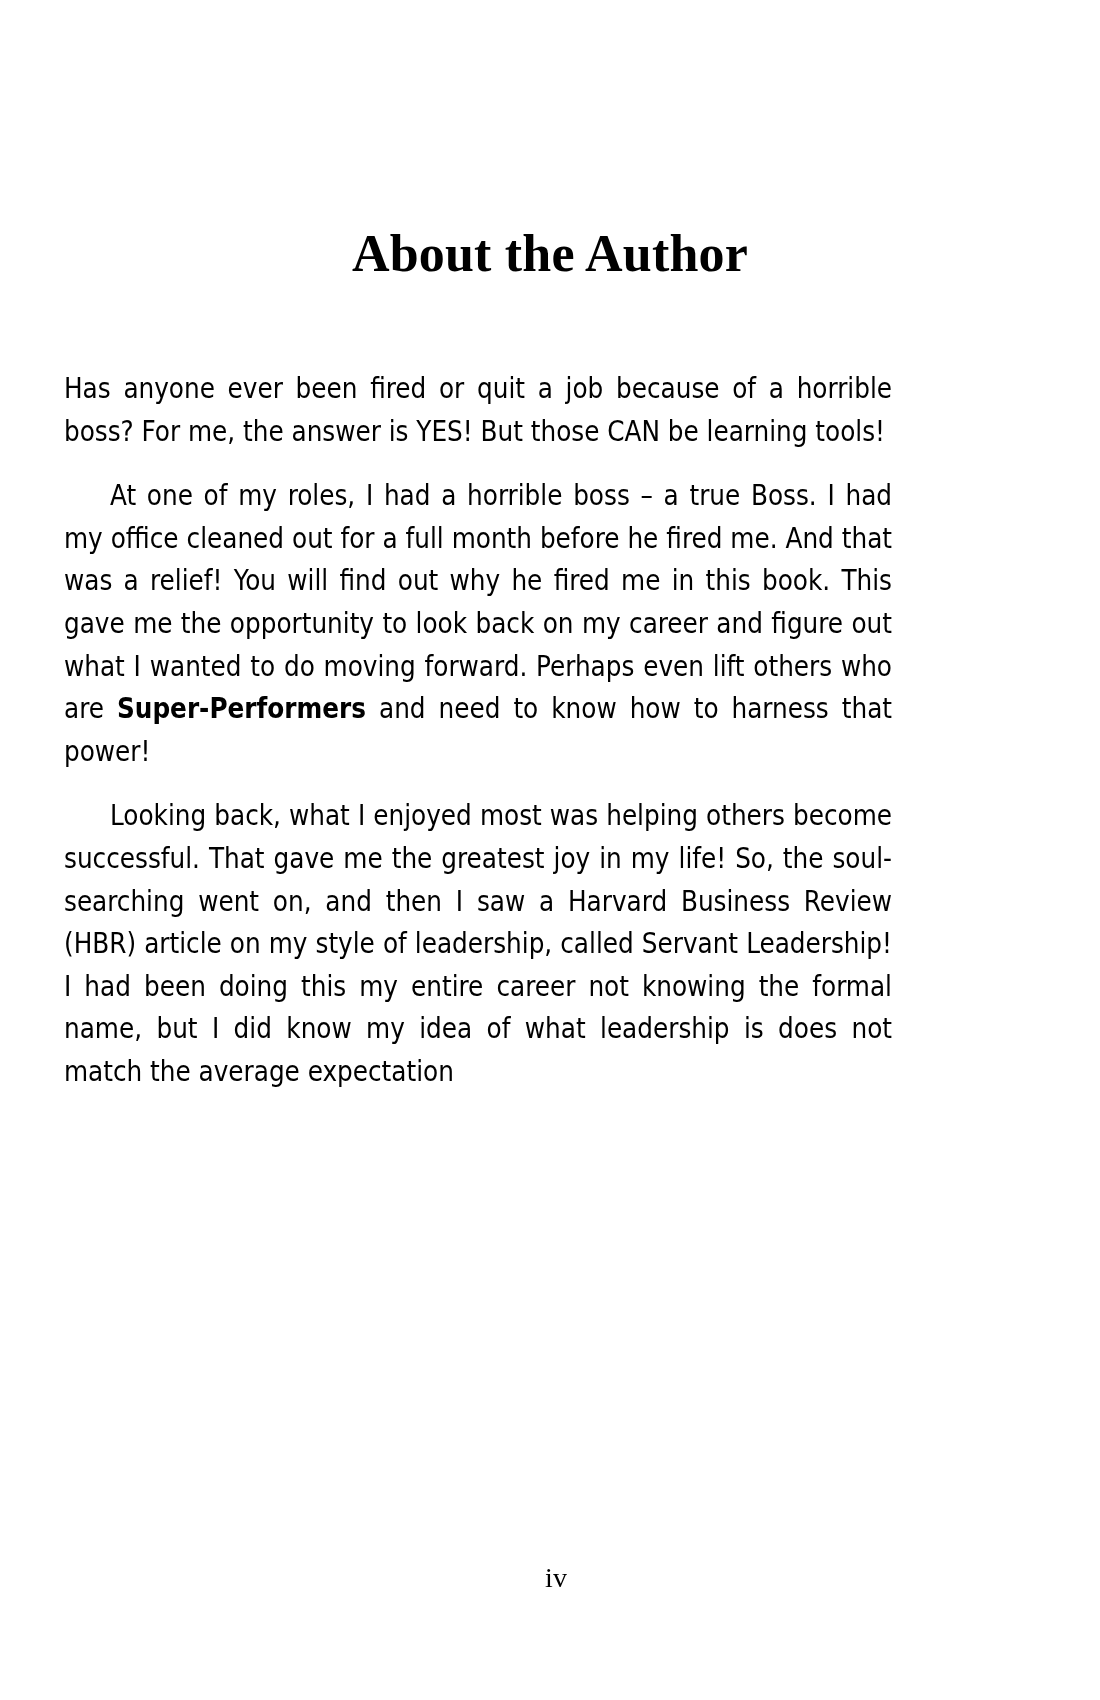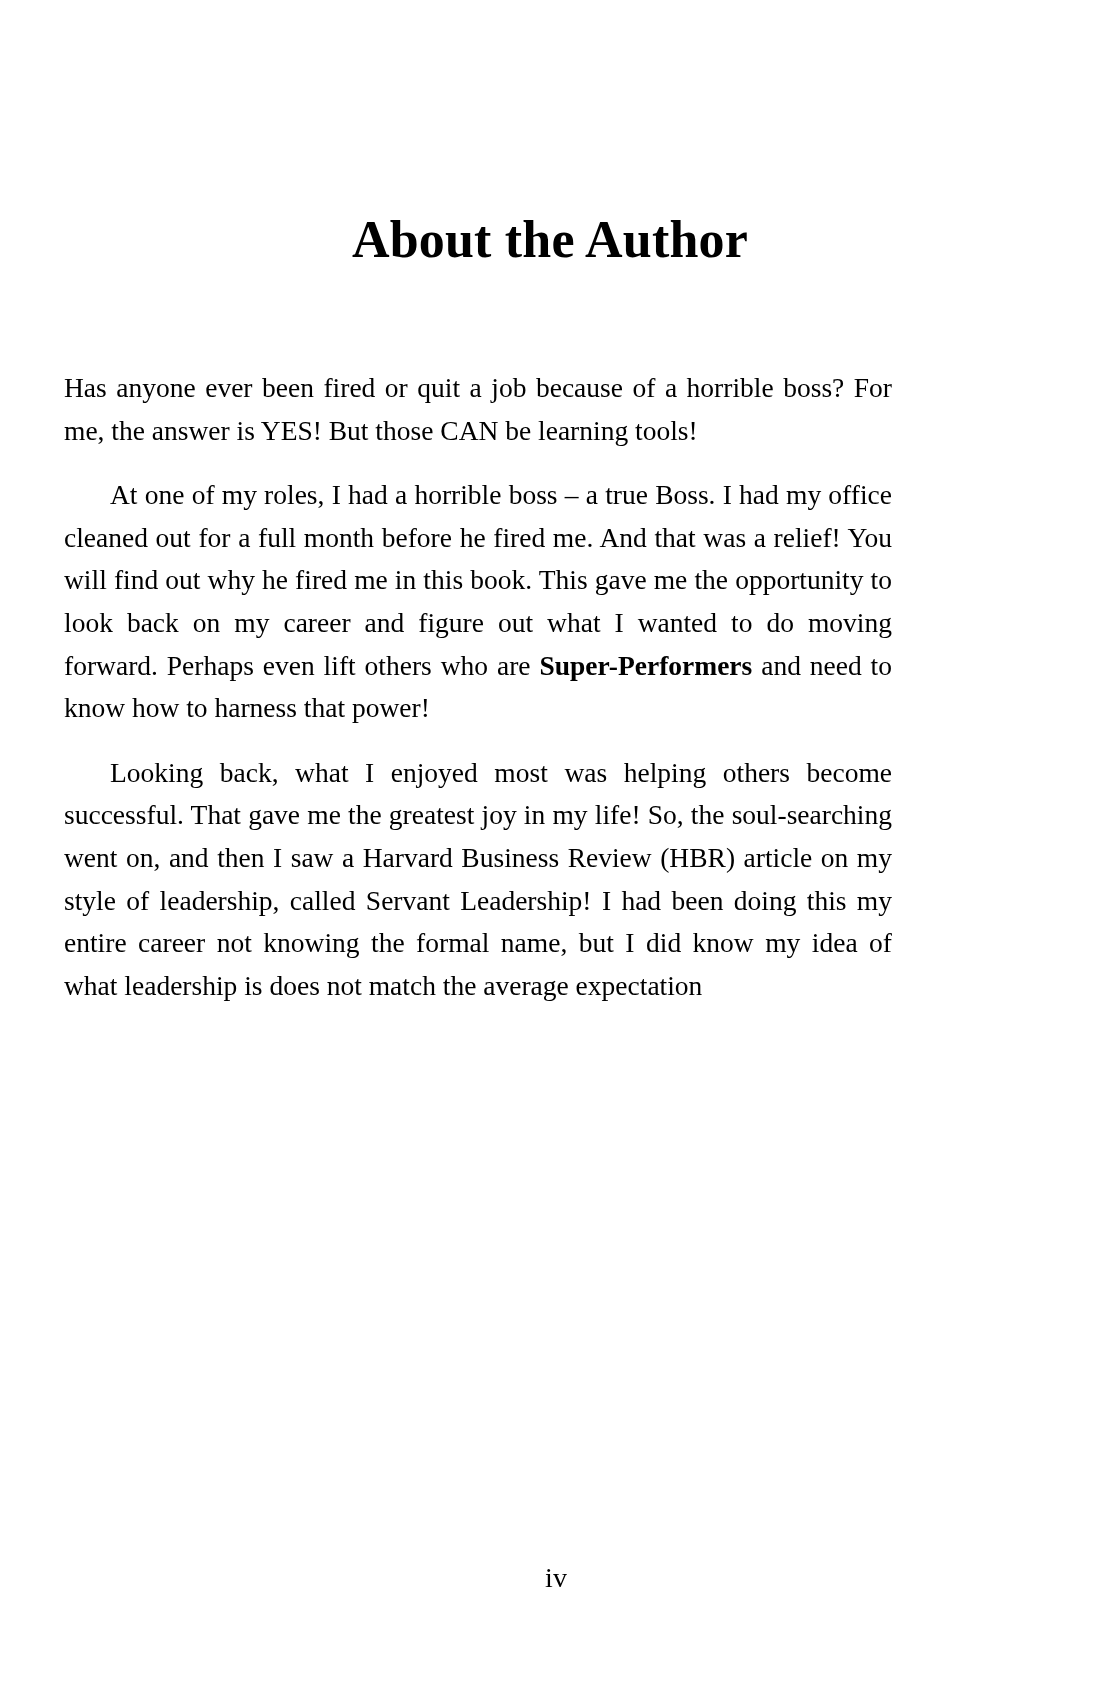--- a/index.html
+++ b/index.html
@@ -12,21 +12,21 @@
     width: 1100px;
     height: 1700px;
     background: #ffffff;
     overflow: hidden;
     box-sizing: border-box;
   }
 
   .chapter-title {
     position: absolute;
     left: 0;
-    top: 176px;
+    top: 190px;
     width: 1100px;
     text-align: center;
     font-family: "Liberation Serif", "DejaVu Serif", serif;
     font-weight: bold;
     font-size: 52px;
     line-height: 1.12;
     letter-spacing: 0.2px;
     color: #000000;
   }
 
@@ -42,21 +42,20 @@
     color: #000000;
     text-align: justify;
     text-justify: inter-word;
     -webkit-hyphens: none;
     hyphens: none;
   }
 
   .body-block p {
     margin: 0 8px 0 0;
     text-align: justify;
-    font-family: Liberation Serif, serif;
   }
   .body-block p + p {
     margin-top: 22px;
   }
   .body-block p.indent {
     text-indent: 46px;
   }
   .body-block p:last-child {
     text-align: justify;
   }

